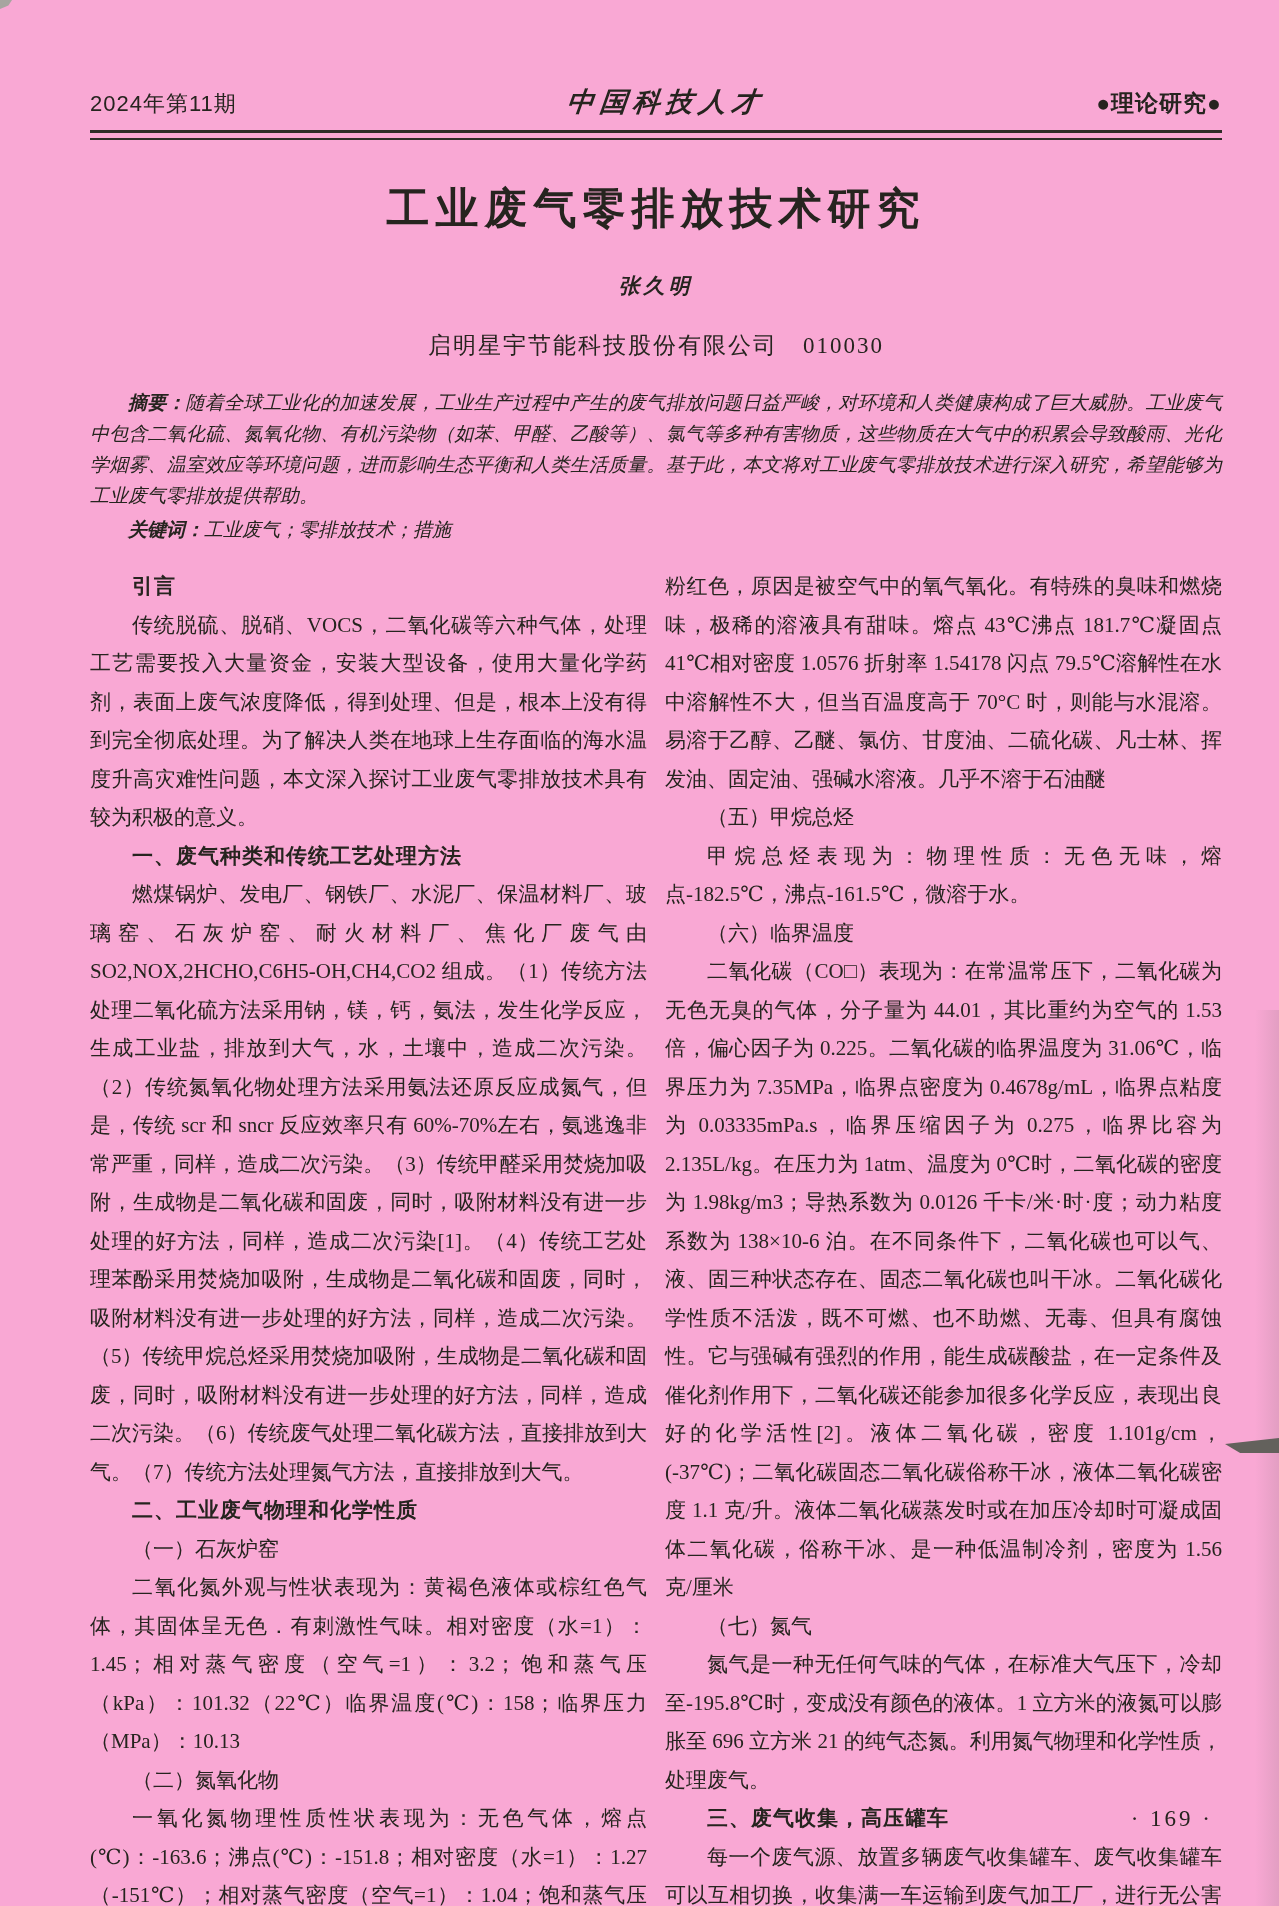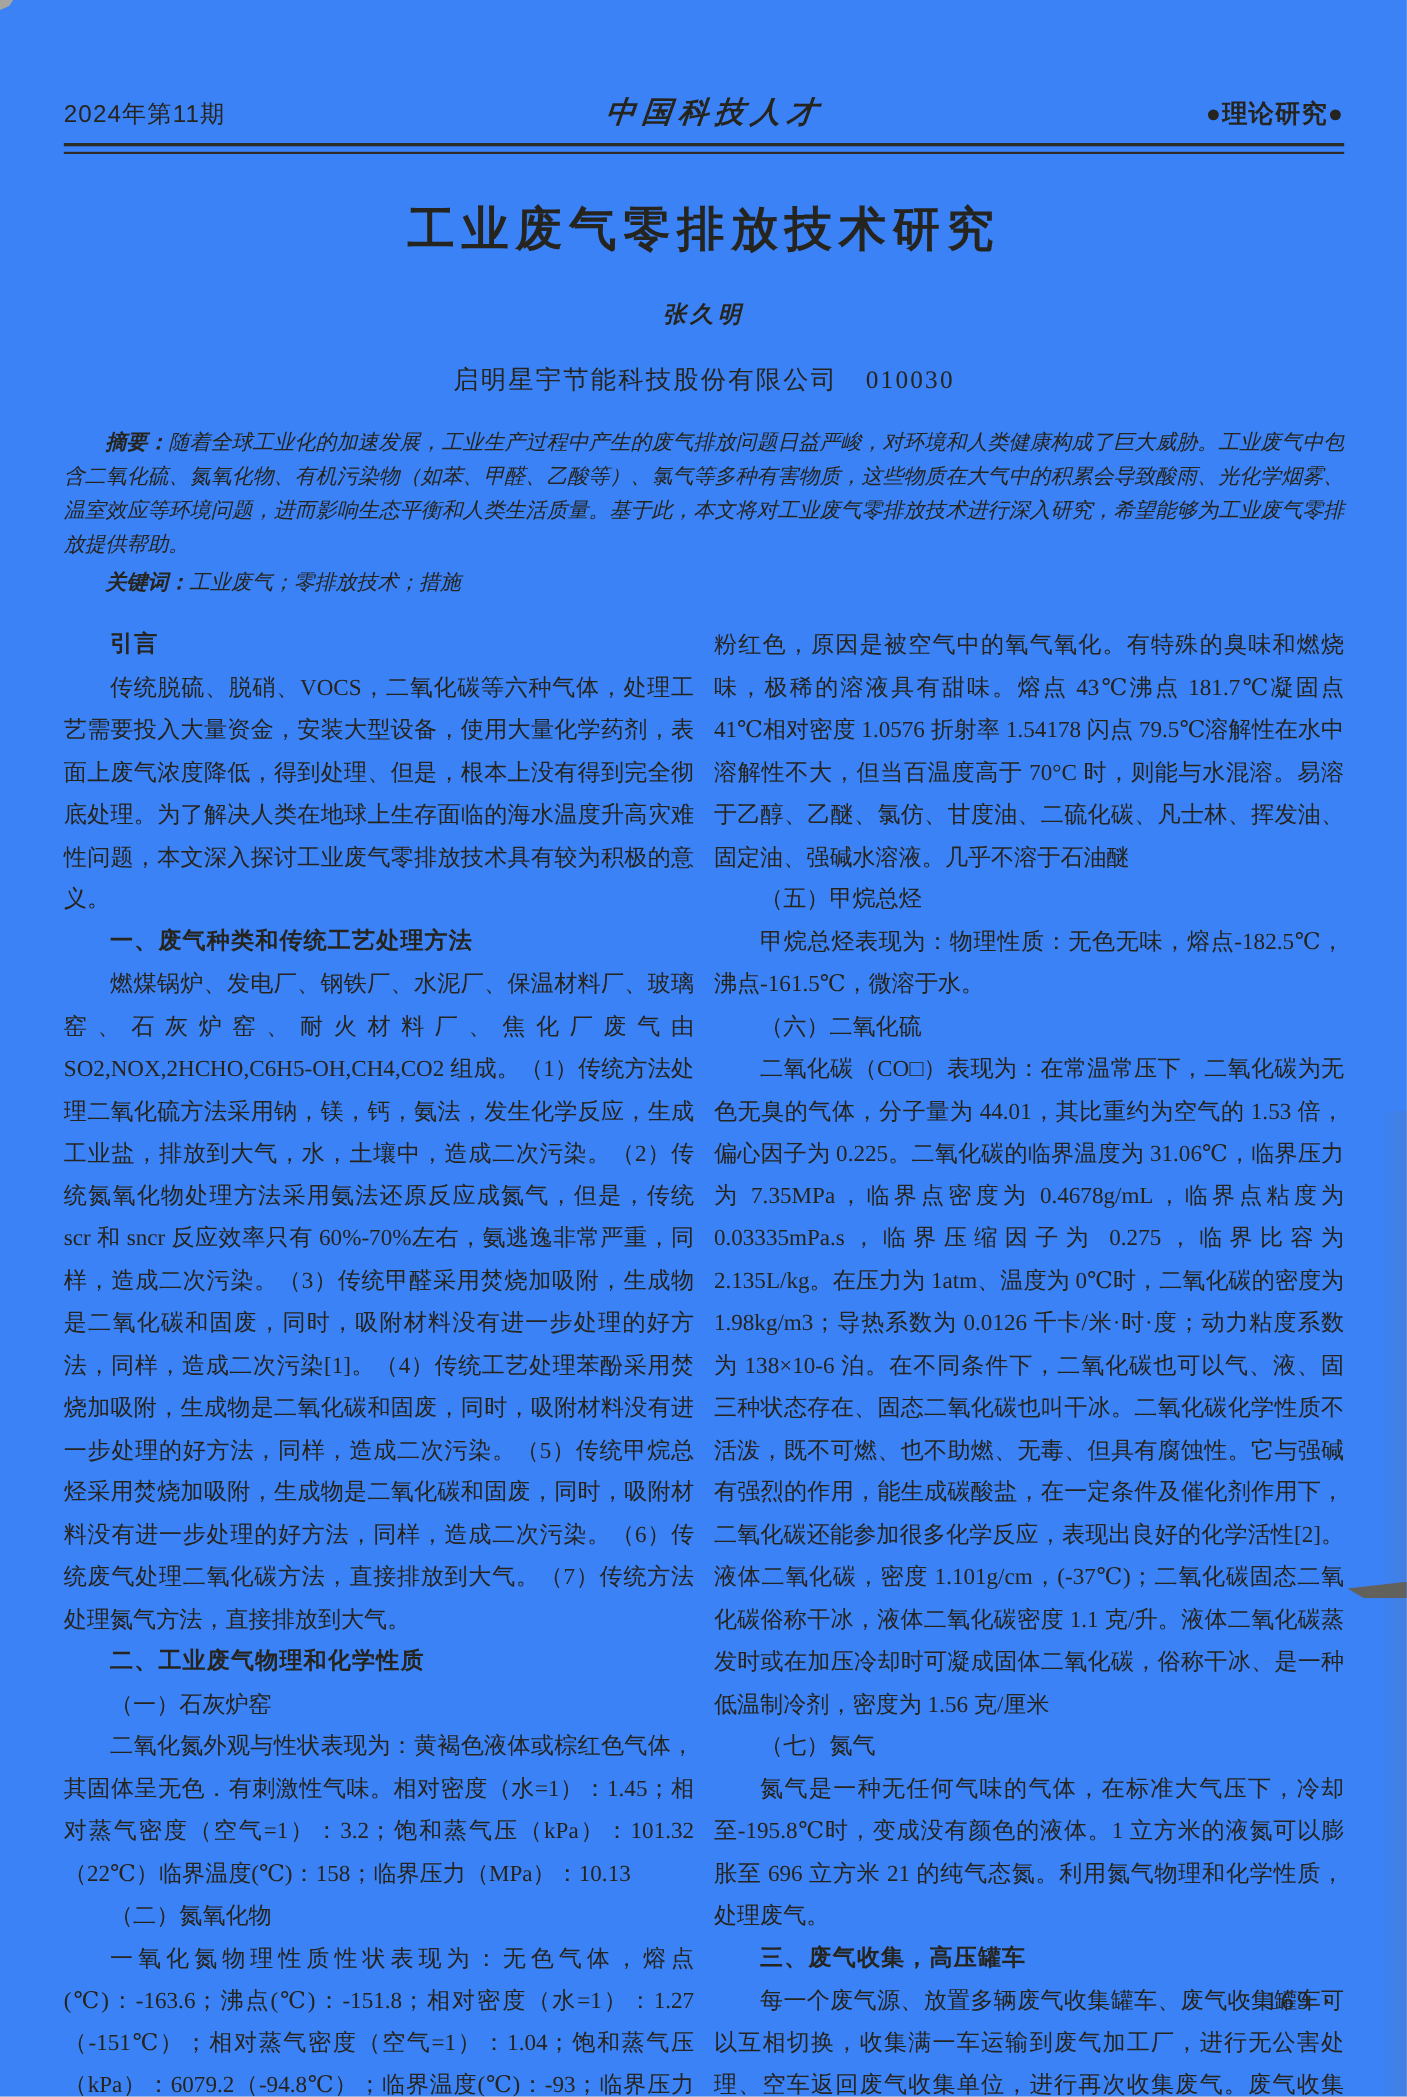--- a/index.html
+++ b/index.html
@@ -1,24 +1,24 @@
 <!DOCTYPE html>
 <html lang="zh"><head>
 <meta charset="utf-8">
 <style>
   html,body{margin:0;padding:0;background:#d9d7d2;}
   .page{
     position:relative;
     width:1279px;height:1906px;
     margin:0 auto;
-    background:#3b82f6;
+    background:#f9a8d4;
     color:#26241f;
     font-family:"Liberation Serif","DejaVu Serif",serif;
     box-sizing:border-box;
-    padding:84px 57px 0 58px;
+    padding:84px 57px 0 90px;
     overflow:hidden;
   }
   
   .page-header{display:flex;justify-content:space-between;align-items:baseline;}
   .issue{font-family:"Liberation Sans","DejaVu Sans",sans-serif;font-size:22px;letter-spacing:1px;}
   .journal{font-size:27px;font-weight:bold;font-style:italic;letter-spacing:6px;transform:skewX(-6deg);}
   .column-tag{font-family:"Liberation Sans","DejaVu Sans",sans-serif;font-size:23px;font-weight:bold;letter-spacing:1px;}
   .header-rule{margin-top:10px;height:5px;border-top:3px solid #2e2c28;border-bottom:2px solid #2e2c28;}
   
   .title{margin:40px 0 0;text-align:center;font-size:43px;font-weight:bold;letter-spacing:6px;}
@@ -78,21 +78,21 @@
         <div class="blk h1">二、工业废气物理和化学性质</div>
         <div class="blk h2">（一）石灰炉窑</div>
         <div class="blk p">二氧化氮外观与性状表现为：黄褐色液体或棕红色气体，其固体呈无色．有刺激性气味。相对密度（水=1）：1.45；相对蒸气密度（空气=1）：3.2；饱和蒸气压（kPa）：101.32（22℃）临界温度(℃)：158；临界压力（MPa）：10.13</div>
         <div class="blk h2">（二）氮氧化物</div>
         <div class="blk p">一氧化氮物理性质性状表现为：无色气体，熔点(℃)：-163.6；沸点(℃)：-151.8；相对密度（水=1）：1.27（-151℃）；相对蒸气密度（空气=1）：1.04；饱和蒸气压（kPa）：6079.2（-94.8℃）；临界温度(℃)：-93；临界压力（MPa）：6.48 辛醇/水分配系数：0.10；溶解性：微溶于水，溶于乙醇、二硫化碳</div>
       </div>
     <div class="col">
         <div class="blk pc">粉红色，原因是被空气中的氧气氧化。有特殊的臭味和燃烧味，极稀的溶液具有甜味。熔点 43℃沸点 181.7℃凝固点 41℃相对密度 1.0576 折射率 1.54178 闪点 79.5℃溶解性在水中溶解性不大，但当百温度高于 70°C 时，则能与水混溶。易溶于乙醇、乙醚、氯仿、甘度油、二硫化碳、凡士林、挥发油、固定油、强碱水溶液。几乎不溶于石油醚</div>
         <div class="blk h2">（五）甲烷总烃</div>
         <div class="blk p">甲烷总烃表现为：物理性质：无色无味，熔点-182.5℃，沸点-161.5℃，微溶于水。</div>
-        <div class="blk h2">（六）二氧化硫</div>
+        <div class="blk h2">（六）临界温度</div>
         <div class="blk p">二氧化碳（CO□）表现为：在常温常压下，二氧化碳为无色无臭的气体，分子量为 44.01，其比重约为空气的 1.53 倍，偏心因子为 0.225。二氧化碳的临界温度为 31.06℃，临界压力为 7.35MPa，临界点密度为 0.4678g/mL，临界点粘度为 0.03335mPa.s，临界压缩因子为 0.275，临界比容为 2.135L/kg。在压力为 1atm、温度为 0℃时，二氧化碳的密度为 1.98kg/m3；导热系数为 0.0126 千卡/米·时·度；动力粘度系数为 138×10-6 泊。在不同条件下，二氧化碳也可以气、液、固三种状态存在、固态二氧化碳也叫干冰。二氧化碳化学性质不活泼，既不可燃、也不助燃、无毒、但具有腐蚀性。它与强碱有强烈的作用，能生成碳酸盐，在一定条件及催化剂作用下，二氧化碳还能参加很多化学反应，表现出良好的化学活性[2]。液体二氧化碳，密度 1.101g/cm，(-37℃)；二氧化碳固态二氧化碳俗称干冰，液体二氧化碳密度 1.1 克/升。液体二氧化碳蒸发时或在加压冷却时可凝成固体二氧化碳，俗称干冰、是一种低温制冷剂，密度为 1.56 克/厘米</div>
         <div class="blk h2">（七）氮气</div>
         <div class="blk p">氮气是一种无任何气味的气体，在标准大气压下，冷却至-195.8℃时，变成没有颜色的液体。1 立方米的液氮可以膨胀至 696 立方米 21 的纯气态氮。利用氮气物理和化学性质，处理废气。</div>
         <div class="blk h1">三、废气收集，高压罐车</div>
         <div class="blk p">每一个废气源、放置多辆废气收集罐车、废气收集罐车可以互相切换，收集满一车运输到废气加工厂，进行无公害处理、空车返回废气收集单位，进行再次收集废气。废气收集车，有车座及车厢，车厢内设有黑色钢瓶集气箱，采用负压发生器、负压发生器实现抽风、集气室进行气体收集、气体检测仪用于所收集气体的检测，引风罩进行导风。转动电机运作带动球体转动，收集废气[3]。车厢外部均匀开口圆形进风口，圆形进风口内侧端开有凹槽，圆形进风口内设有球体，球体上端连接有转动电机，球体内设有活动块。</div>
       </div>
   </div>
 
   <div class="page-number">· 169 ·</div>
 

